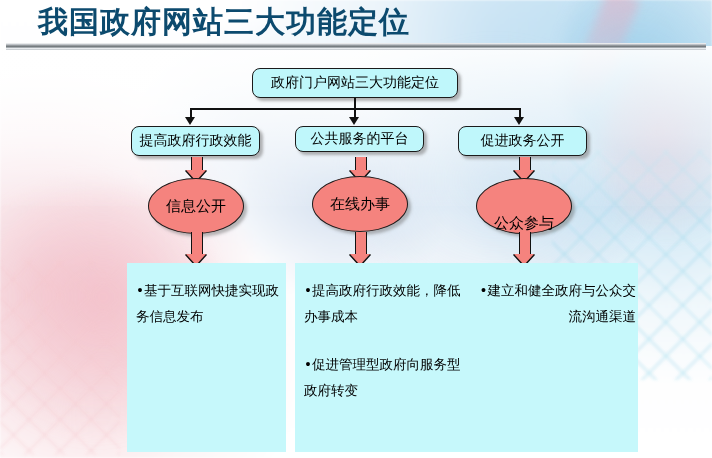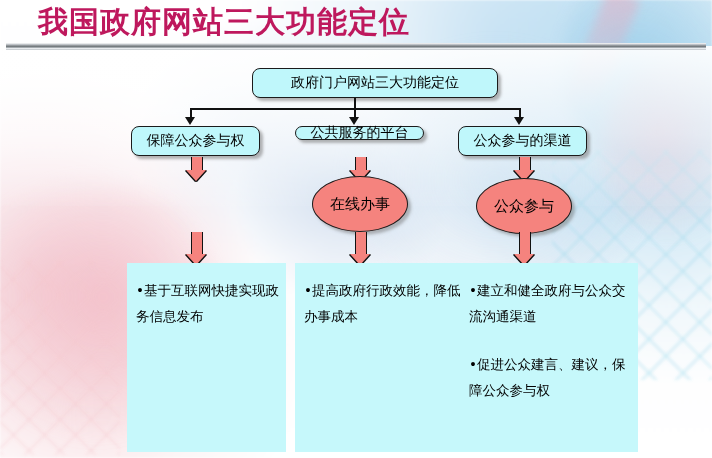--- a/index.html
+++ b/index.html
@@ -109,21 +109,21 @@
   }
 
   
   .title {
     position: absolute;
     left: 38px;
     top: 2px;
     font-family: "DejaVu Sans", "Liberation Sans", sans-serif;
     font-size: 30px;
     font-weight: bold;
-    color: #be185d;
+    color: #0c4a6e;
     letter-spacing: 1px;
     white-space: nowrap;
   }
   .title-rule {
     position: absolute;
     left: 6px;
     top: 43px;
     width: 700px;
     height: 7px;
     background: linear-gradient(180deg,#fdfdfd 0%, #c9cdd2 18%, #6f7579 48%, #9aa0a5 62%, #e9ecef 78%, #bdc2c7 100%);
@@ -221,81 +221,84 @@
   <div class="bg-pink"></div>
   <div class="bg-pink2"></div>
   <div class="bg-streak"></div>
   <div class="bg-lattice"></div>
   <div class="bg-lattice2"></div>
   <div class="bg-white-wash"></div>
 
   <div class="title">我国政府网站三大功能定位</div>
   <div class="title-rule"></div>
 
-  <div class="node rbox" style="left:252px; top:68px; width:246px; height:30px;">
+  <div class="node rbox" style="left:252px; top:68px; width:206px; height:30px;">
     <span>政府门户网站三大功能定位</span>
   </div>
 
   <div class="linev" style="left:354px; top:98px; height:11px;"></div>
   <div class="lineh" style="left:190px; top:108px; width:330px;"></div>
   <div class="linev" style="left:190px; top:108px; height:10px;"></div>
   <div class="linev" style="left:354px; top:108px; height:10px;"></div>
   <div class="linev" style="left:519px; top:108px; height:10px;"></div>
   <div class="arrow-down" style="left:185px; top:117px;"></div>
   <div class="arrow-down" style="left:349px; top:117px;"></div>
   <div class="arrow-down" style="left:514px; top:117px;"></div>
 
   <div class="node rbox" style="left:131px; top:126px; width:129px; height:30px;">
-    <span>保障公众参与权</span>
+    <span>提高政府行政效能</span>
   </div>
   <div class="block-arrow" style="left:186px; top:157px; height:24px;">
     <div class="shaft" style="height:14px;"></div>
     <div class="head" style="top:13px;"></div>
   </div>
+  <div class="node oval" style="left:148px; top:178px; width:96px; height:56px;">
+    <span>信息公开</span>
+  </div>
   <div class="block-arrow" style="left:186px; top:232px; height:34px;">
     <div class="shaft" style="height:23px;"></div>
     <div class="head" style="top:22px;"></div>
   </div>
   <div class="node listbox" style="left:127px; top:263px; width:159px; height:189px;">
     <span class="bullet-line">•基于互联网快捷实现政务信息发布</span>
     <span class="gap" style="display:block;"></span>
   </div>
 
-  <div class="node rbox" style="left:295px; top:126px; width:129px; height:14px;">
+  <div class="node rbox" style="left:295px; top:126px; width:129px; height:26px;">
     <span>公共服务的平台</span>
   </div>
   <div class="block-arrow" style="left:350px; top:157px; height:24px;">
     <div class="shaft" style="height:14px;"></div>
     <div class="head" style="top:13px;"></div>
   </div>
   <div class="node oval" style="left:312px; top:176px; width:96px; height:56px;">
     <span>在线办事</span>
   </div>
   <div class="block-arrow" style="left:350px; top:232px; height:34px;">
     <div class="shaft" style="height:23px;"></div>
     <div class="head" style="top:22px;"></div>
   </div>
   <div class="node listbox" style="left:295px; top:263px; width:175px; height:189px;">
     <span class="bullet-line">•提高政府行政效能，降低办事成本</span>
     <span class="gap" style="display:block;"></span>
+    <span class="bullet-line">•促进管理型政府向服务型政府转变</span>
   </div>
 
   <div class="node rbox" style="left:458px; top:126px; width:129px; height:30px;">
-    <span>公众参与的渠道</span>
+    <span>促进政务公开</span>
   </div>
   <div class="block-arrow" style="left:514px; top:157px; height:24px;">
     <div class="shaft" style="height:14px;"></div>
     <div class="head" style="top:13px;"></div>
   </div>
-  <div class="node oval" style="left:476px; top:178px; width:96px; height:56px;">
+  <div class="node oval" style="left:476px; top:178px; width:96px; height:56px;align-items:flex-end;">
     <span>公众参与</span>
   </div>
   <div class="block-arrow" style="left:514px; top:232px; height:34px;">
     <div class="shaft" style="height:23px;"></div>
     <div class="head" style="top:22px;"></div>
   </div>
-  <div class="node listbox" style="left:460px; top:263px; width:178px; height:189px;">
+  <div class="node listbox" style="left:460px; top:263px; width:178px; height:189px;text-align:right;">
     <span class="bullet-line">•建立和健全政府与公众交流沟通渠道</span>
     <span class="gap" style="display:block;"></span>
-    <span class="bullet-line">•促进公众建言、建议，保障公众参与权</span>
   </div>
 
 </div>
 
 </body></html>

